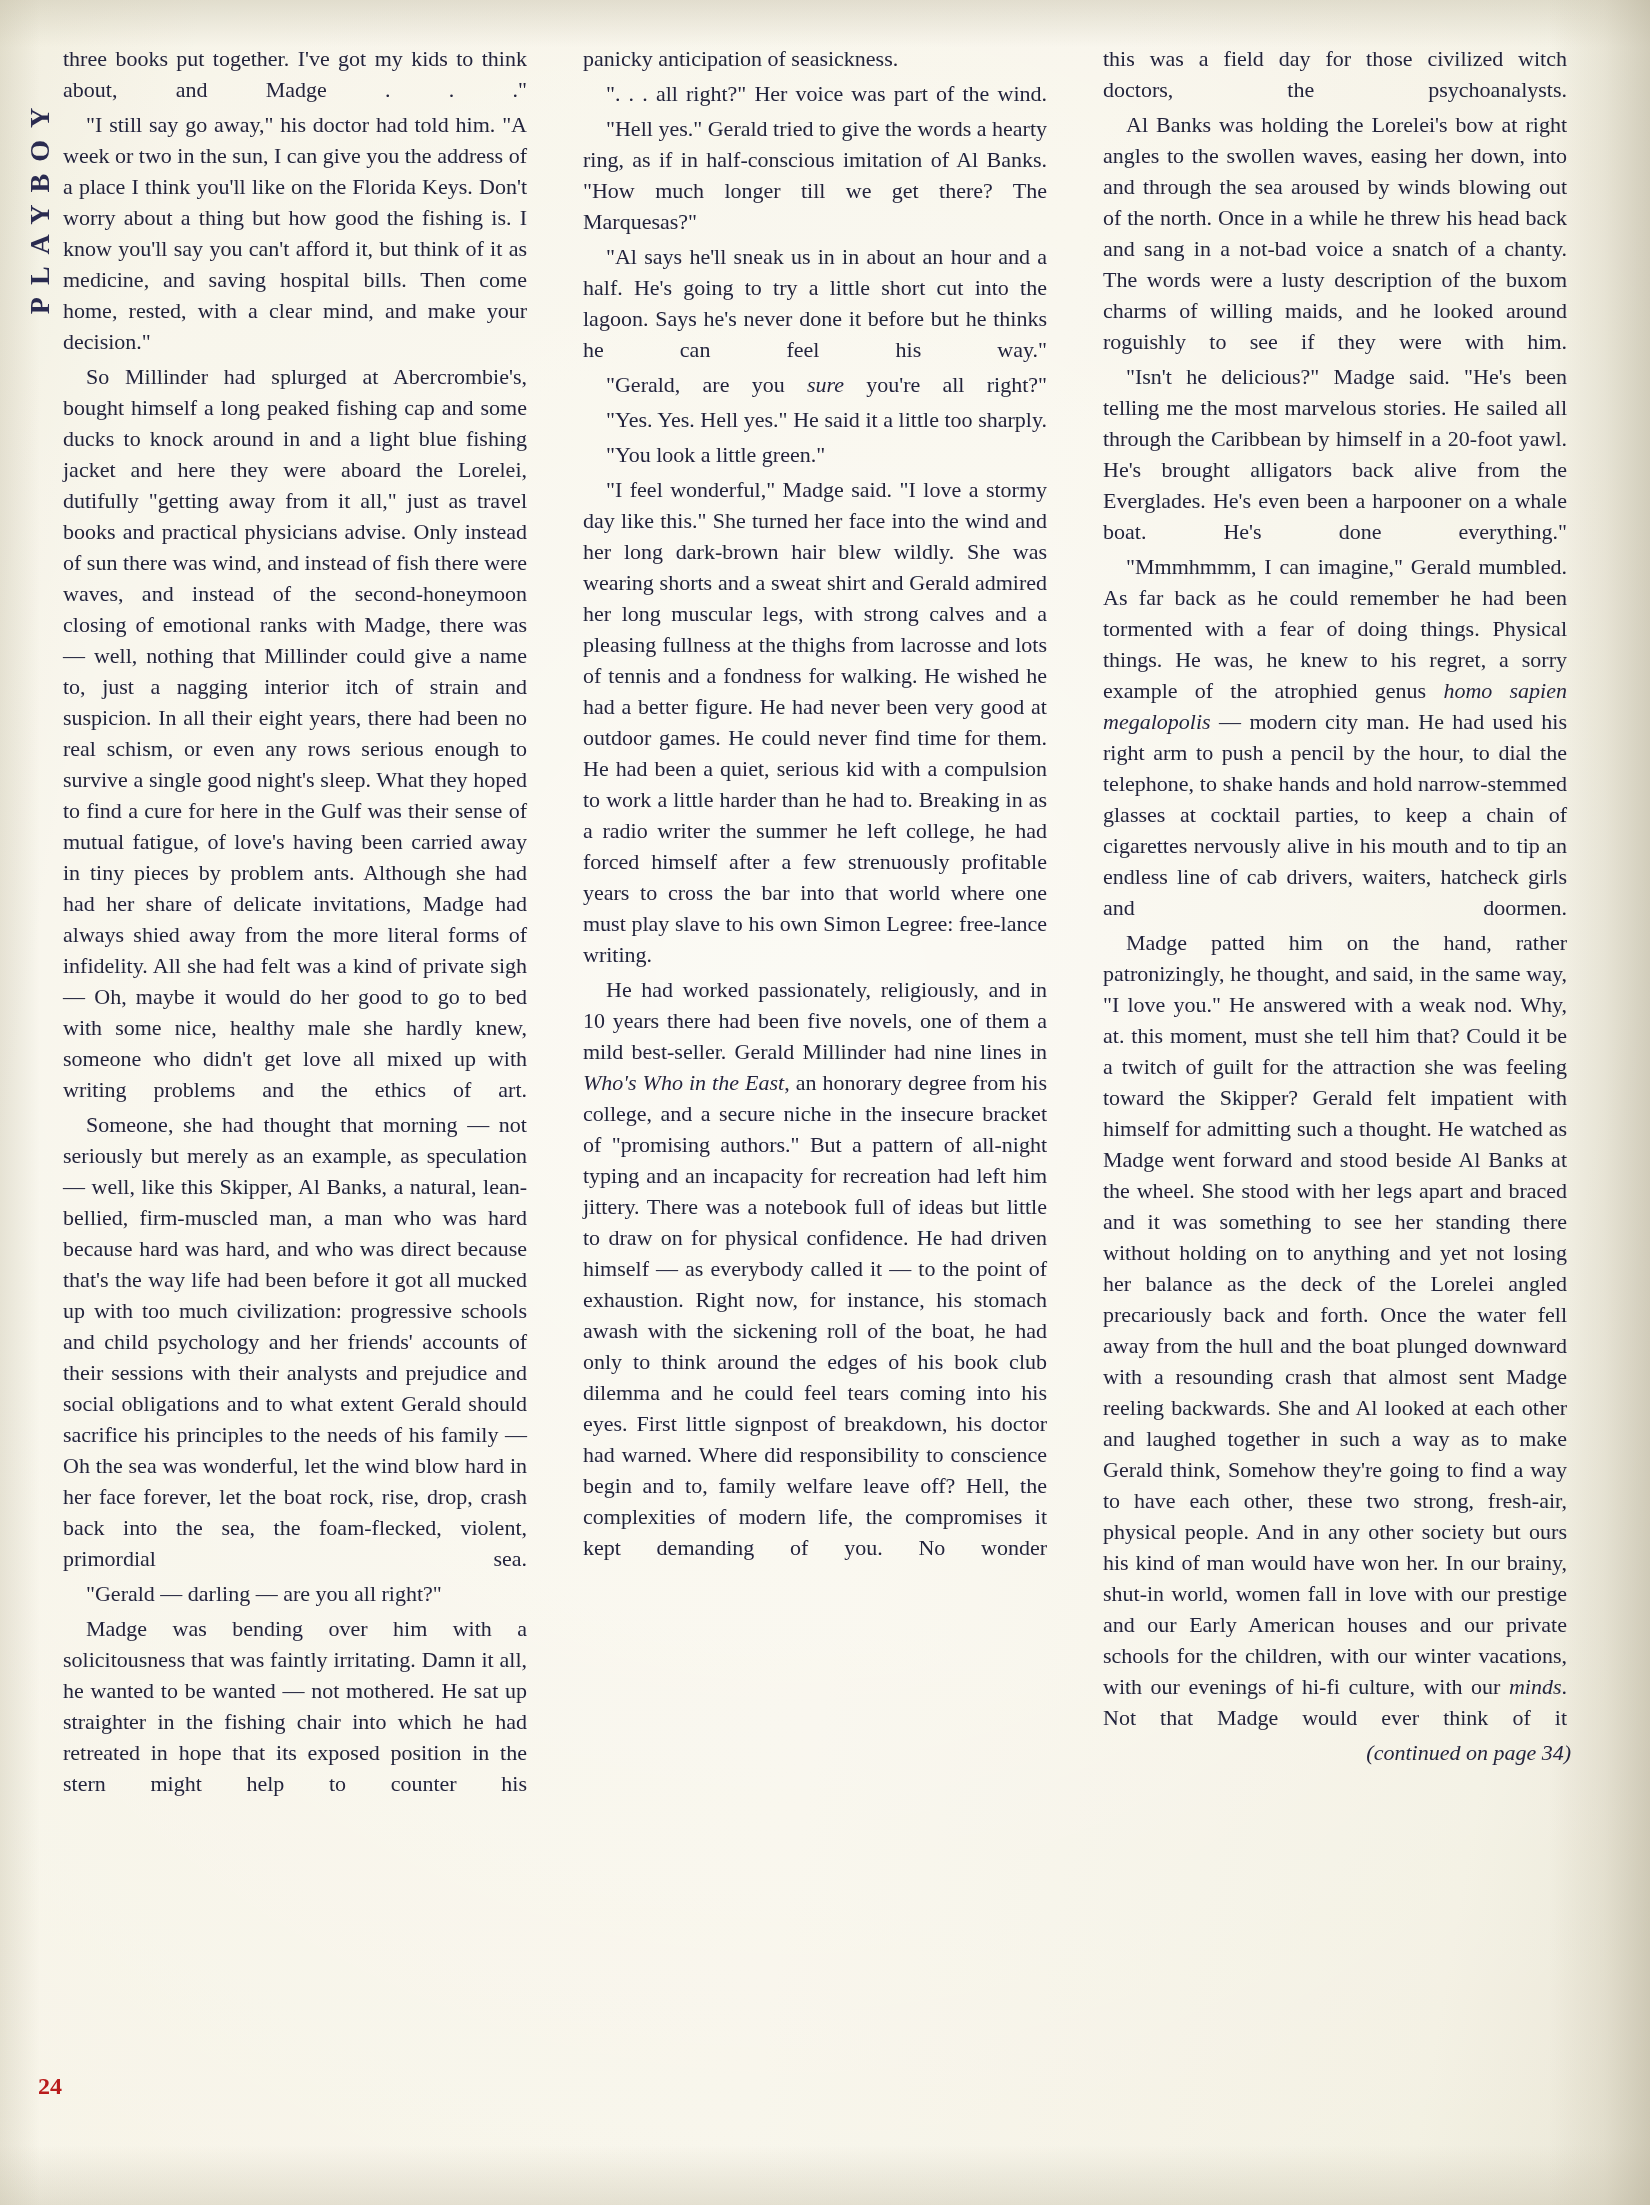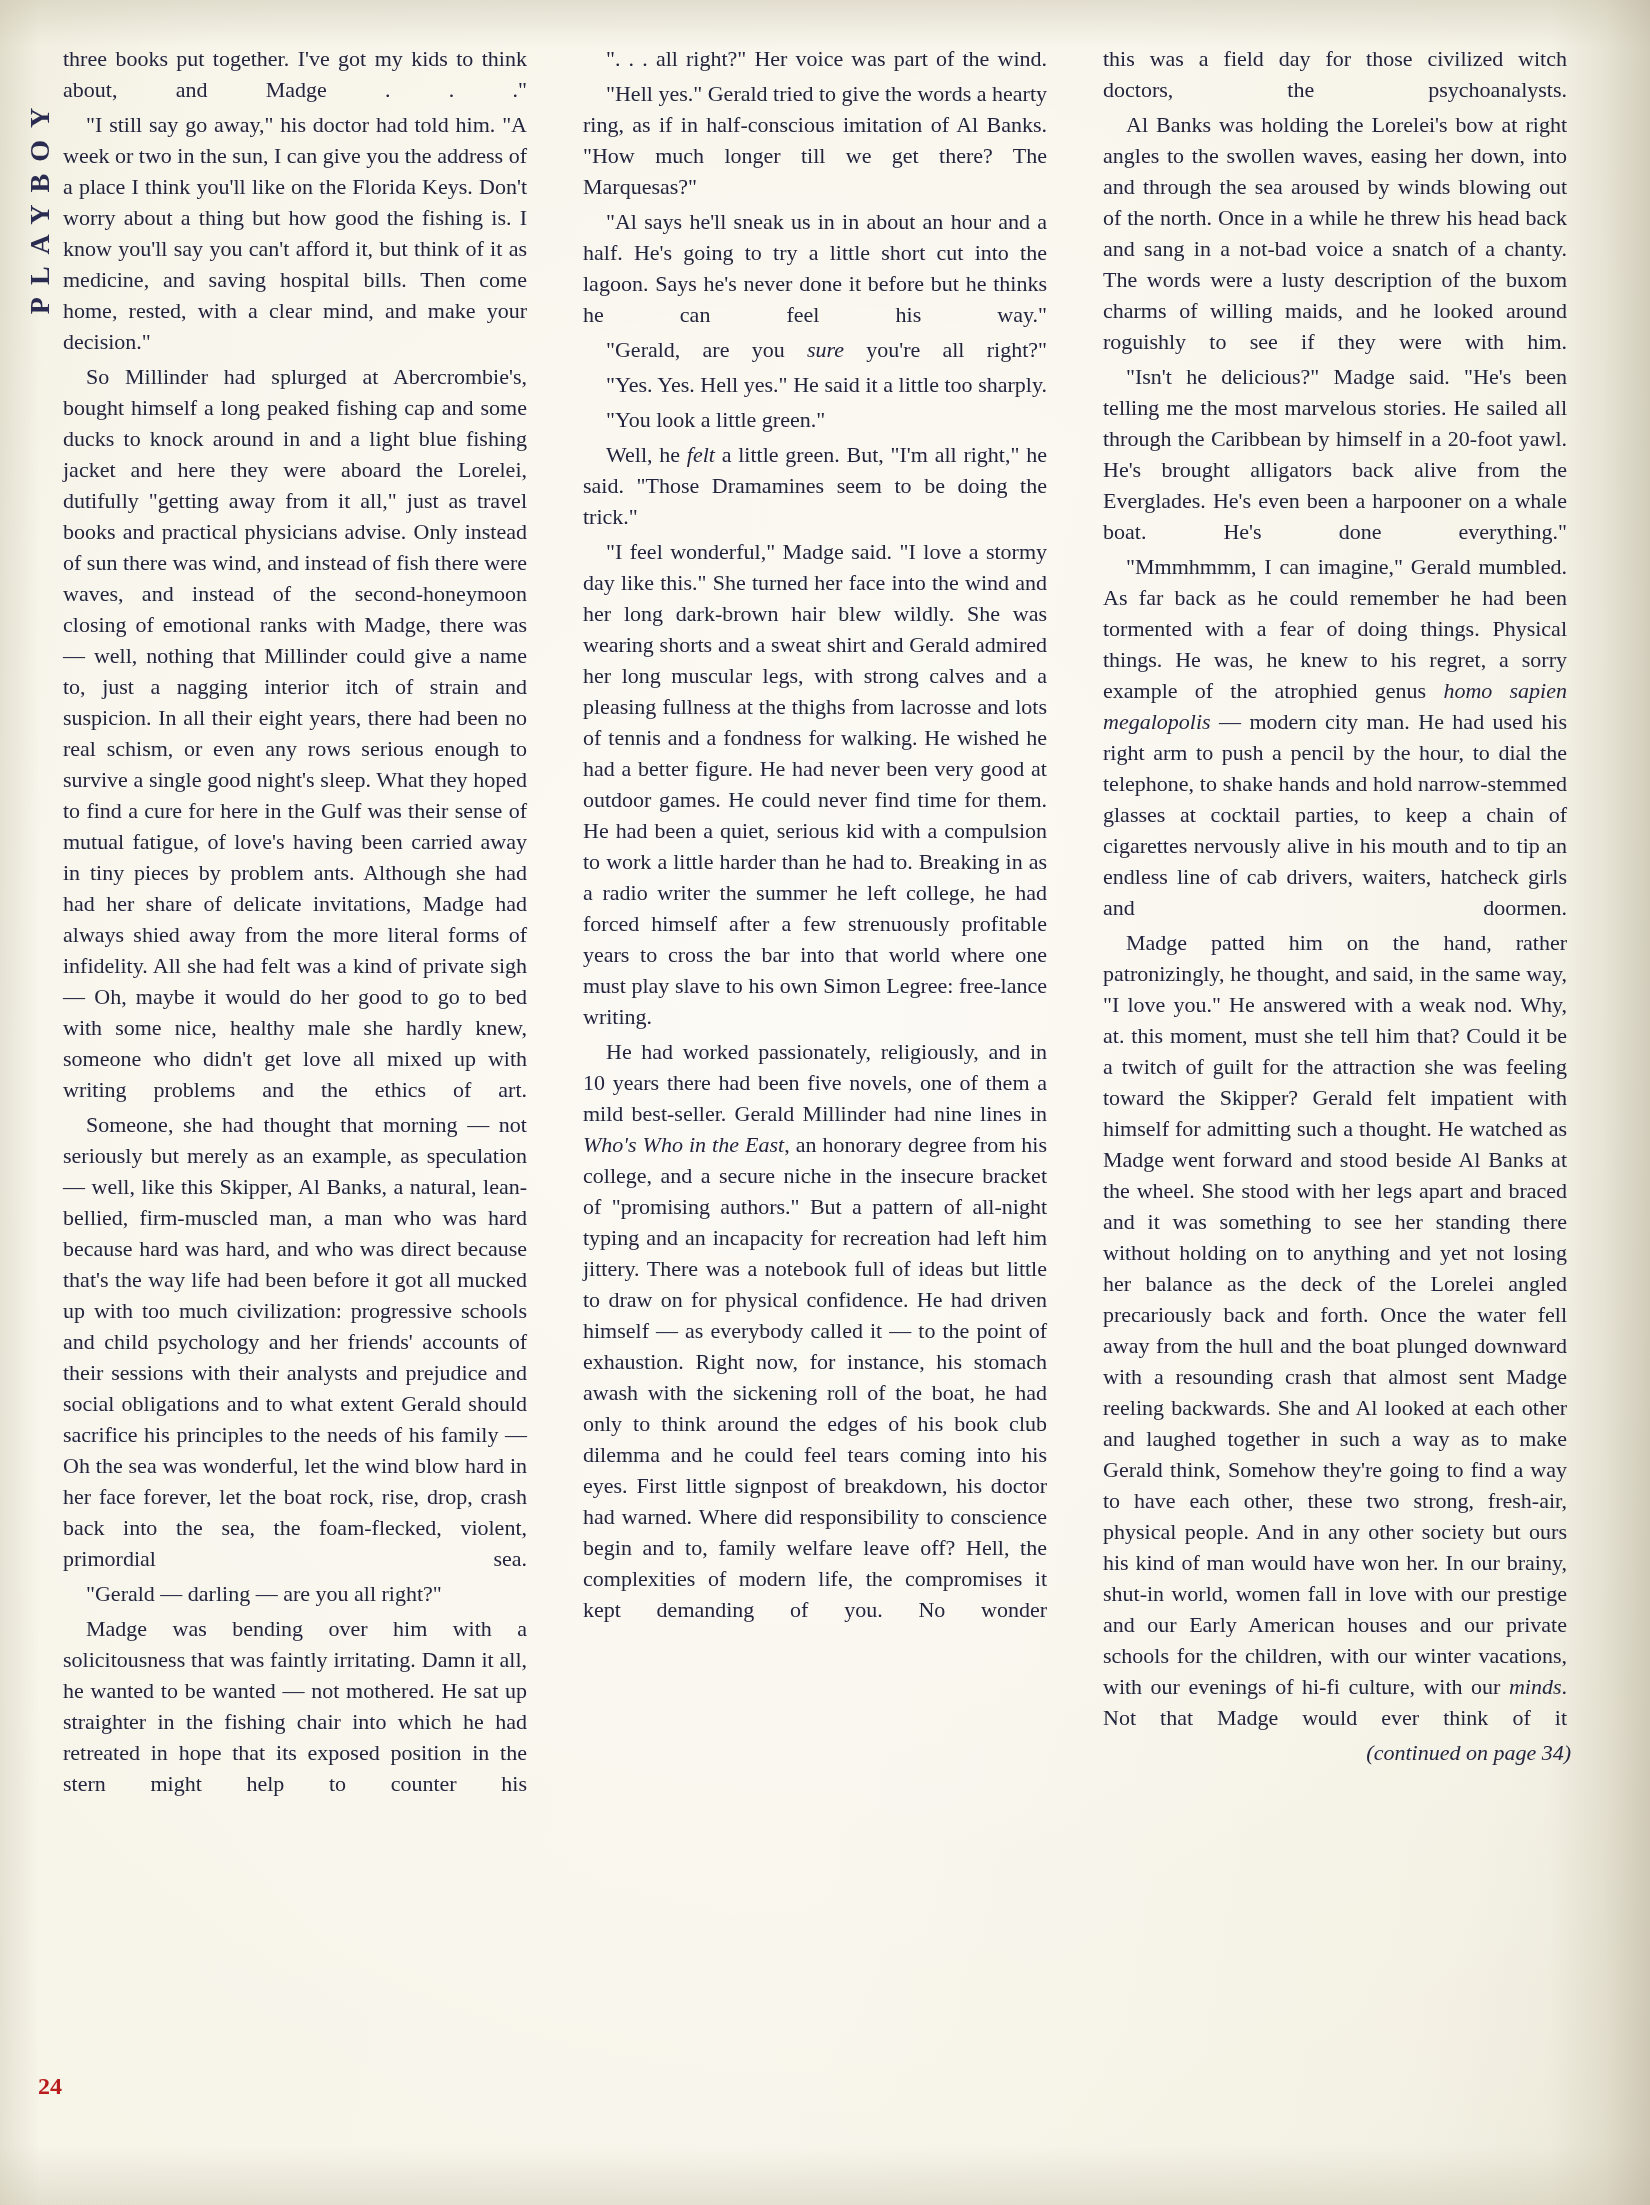--- a/index.html
+++ b/index.html
@@ -160,27 +160,27 @@
     <div class="col">
       <p class="fulljust">three books put together. I've got my kids to think about, and Madge . . ."</p>
       <p class="ind fulljust">"I still say go away," his doctor had told him. "A week or two in the sun, I can give you the address of a place I think you'll like on the Florida Keys. Don't worry about a thing but how good the fishing is. I know you'll say you can't afford it, but think of it as medicine, and saving hospital bills. Then come home, rested, with a clear mind, and make your decision."</p>
       <p class="ind fulljust">So Millinder had splurged at Abercrombie's, bought himself a long peaked fishing cap and some ducks to knock around in and a light blue fishing jacket and here they were aboard the Lorelei, dutifully "getting away from it all," just as travel books and practical physicians advise. Only instead of sun there was wind, and instead of fish there were waves, and instead of the second-honeymoon closing of emotional ranks with Madge, there was — well, nothing that Millinder could give a name to, just a nagging interior itch of strain and suspicion. In all their eight years, there had been no real schism, or even any rows serious enough to survive a single good night's sleep. What they hoped to find a cure for here in the Gulf was their sense of mutual fatigue, of love's having been carried away in tiny pieces by problem ants. Although she had had her share of delicate invitations, Madge had always shied away from the more literal forms of infidelity. All she had felt was a kind of private sigh — Oh, maybe it would do her good to go to bed with some nice, healthy male she hardly knew, someone who didn't get love all mixed up with writing problems and the ethics of art.</p>
       <p class="ind fulljust">Someone, she had thought that morning — not seriously but merely as an example, as speculation — well, like this Skipper, Al Banks, a natural, lean-bellied, firm-muscled man, a man who was hard because hard was hard, and who was direct because that's the way life had been before it got all mucked up with too much civilization: progressive schools and child psychology and her friends' accounts of their sessions with their analysts and prejudice and social obligations and to what extent Gerald should sacrifice his principles to the needs of his family — Oh the sea was wonderful, let the wind blow hard in her face forever, let the boat rock, rise, drop, crash back into the sea, the foam-flecked, violent, primordial sea.</p>
       <p class="ind">"Gerald — darling — are you all right?"</p>
       <p class="ind fulljust">Madge was bending over him with a solicitousness that was faintly irritating. Damn it all, he wanted to be wanted — not mothered. He sat up straighter in the fishing chair into which he had retreated in hope that its exposed position in the stern might help to counter his</p>
     </div>
 
     <div class="col">
+      <p>panicky anticipation of seasickness.</p>
       <p class="ind fulljust">". . . all right?" Her voice was part of the wind.</p>
       <p class="ind fulljust">"Hell yes." Gerald tried to give the words a hearty ring, as if in half-conscious imitation of Al Banks. "How much longer till we get there? The Marquesas?"</p>
       <p class="ind fulljust">"Al says he'll sneak us in in about an hour and a half. He's going to try a little short cut into the lagoon. Says he's never done it before but he thinks he can feel his way."</p>
       <p class="ind fulljust">"Gerald, are you <i>sure</i> you're all right?"</p>
       <p class="ind fulljust">"Yes. Yes. Hell yes." He said it a little too sharply.</p>
       <p class="ind">"You look a little green."</p>
-      <p class="ind fulljust">Well, he <i>felt</i> a little green. But, "I'm all right," he said. "Those Dramamines seem to be doing the trick."</p>
       <p class="ind fulljust">"I feel wonderful," Madge said. "I love a stormy day like this." She turned her face into the wind and her long dark-brown hair blew wildly. She was wearing shorts and a sweat shirt and Gerald admired her long muscular legs, with strong calves and a pleasing fullness at the thighs from lacrosse and lots of tennis and a fondness for walking. He wished he had a better figure. He had never been very good at outdoor games. He could never find time for them. He had been a quiet, serious kid with a compulsion to work a little harder than he had to. Breaking in as a radio writer the summer he left college, he had forced himself after a few strenuously profitable years to cross the bar into that world where one must play slave to his own Simon Legree: free-lance writing.</p>
       <p class="ind fulljust">He had worked passionately, religiously, and in 10 years there had been five novels, one of them a mild best-seller. Gerald Millinder had nine lines in <i>Who's Who in the East</i>, an honorary degree from his college, and a secure niche in the insecure bracket of "promising authors." But a pattern of all-night typing and an incapacity for recreation had left him jittery. There was a notebook full of ideas but little to draw on for physical confidence. He had driven himself — as everybody called it — to the point of exhaustion. Right now, for instance, his stomach awash with the sickening roll of the boat, he had only to think around the edges of his book club dilemma and he could feel tears coming into his eyes. First little signpost of breakdown, his doctor had warned. Where did responsibility to conscience begin and to, family welfare leave off? Hell, the complexities of modern life, the compromises it kept demanding of you. No wonder</p>
     </div>
 
     <div class="col">
       <p class="fulljust">this was a field day for those civilized witch doctors, the psychoanalysts.</p>
       <p class="ind fulljust">Al Banks was holding the Lorelei's bow at right angles to the swollen waves, easing her down, into and through the sea aroused by winds blowing out of the north. Once in a while he threw his head back and sang in a not-bad voice a snatch of a chanty. The words were a lusty description of the buxom charms of willing maids, and he looked around roguishly to see if they were with him.</p>
       <p class="ind fulljust">"Isn't he delicious?" Madge said. "He's been telling me the most marvelous stories. He sailed all through the Caribbean by himself in a 20-foot yawl. He's brought alligators back alive from the Everglades. He's even been a harpooner on a whale boat. He's done everything."</p>
       <p class="ind fulljust">"Mmmhmmm, I can imagine," Gerald mumbled. As far back as he could remember he had been tormented with a fear of doing things. Physical things. He was, he knew to his regret, a sorry example of the atrophied genus <i>homo sapien megalopolis</i> — modern city man. He had used his right arm to push a pencil by the hour, to dial the telephone, to shake hands and hold narrow-stemmed glasses at cocktail parties, to keep a chain of cigarettes nervously alive in his mouth and to tip an endless line of cab drivers, waiters, hatcheck girls and doormen.</p>
       <p class="ind fulljust">Madge patted him on the hand, rather patronizingly, he thought, and said, in the same way, "I love you." He answered with a weak nod. Why, at. this moment, must she tell him that? Could it be a twitch of guilt for the attraction she was feeling toward the Skipper? Gerald felt impatient with himself for admitting such a thought. He watched as Madge went forward and stood beside Al Banks at the wheel. She stood with her legs apart and braced and it was something to see her standing there without holding on to anything and yet not losing her balance as the deck of the Lorelei angled precariously back and forth. Once the water fell away from the hull and the boat plunged downward with a resounding crash that almost sent Madge reeling backwards. She and Al looked at each other and laughed together in such a way as to make Gerald think, Somehow they're going to find a way to have each other, these two strong, fresh-air, physical people. And in any other society but ours his kind of man would have won her. In our brainy, shut-in world, women fall in love with our prestige and our Early American houses and our private schools for the children, with our winter vacations, with our evenings of hi-fi culture, with our <i>minds</i>. Not that Madge would ever think of it</p>

